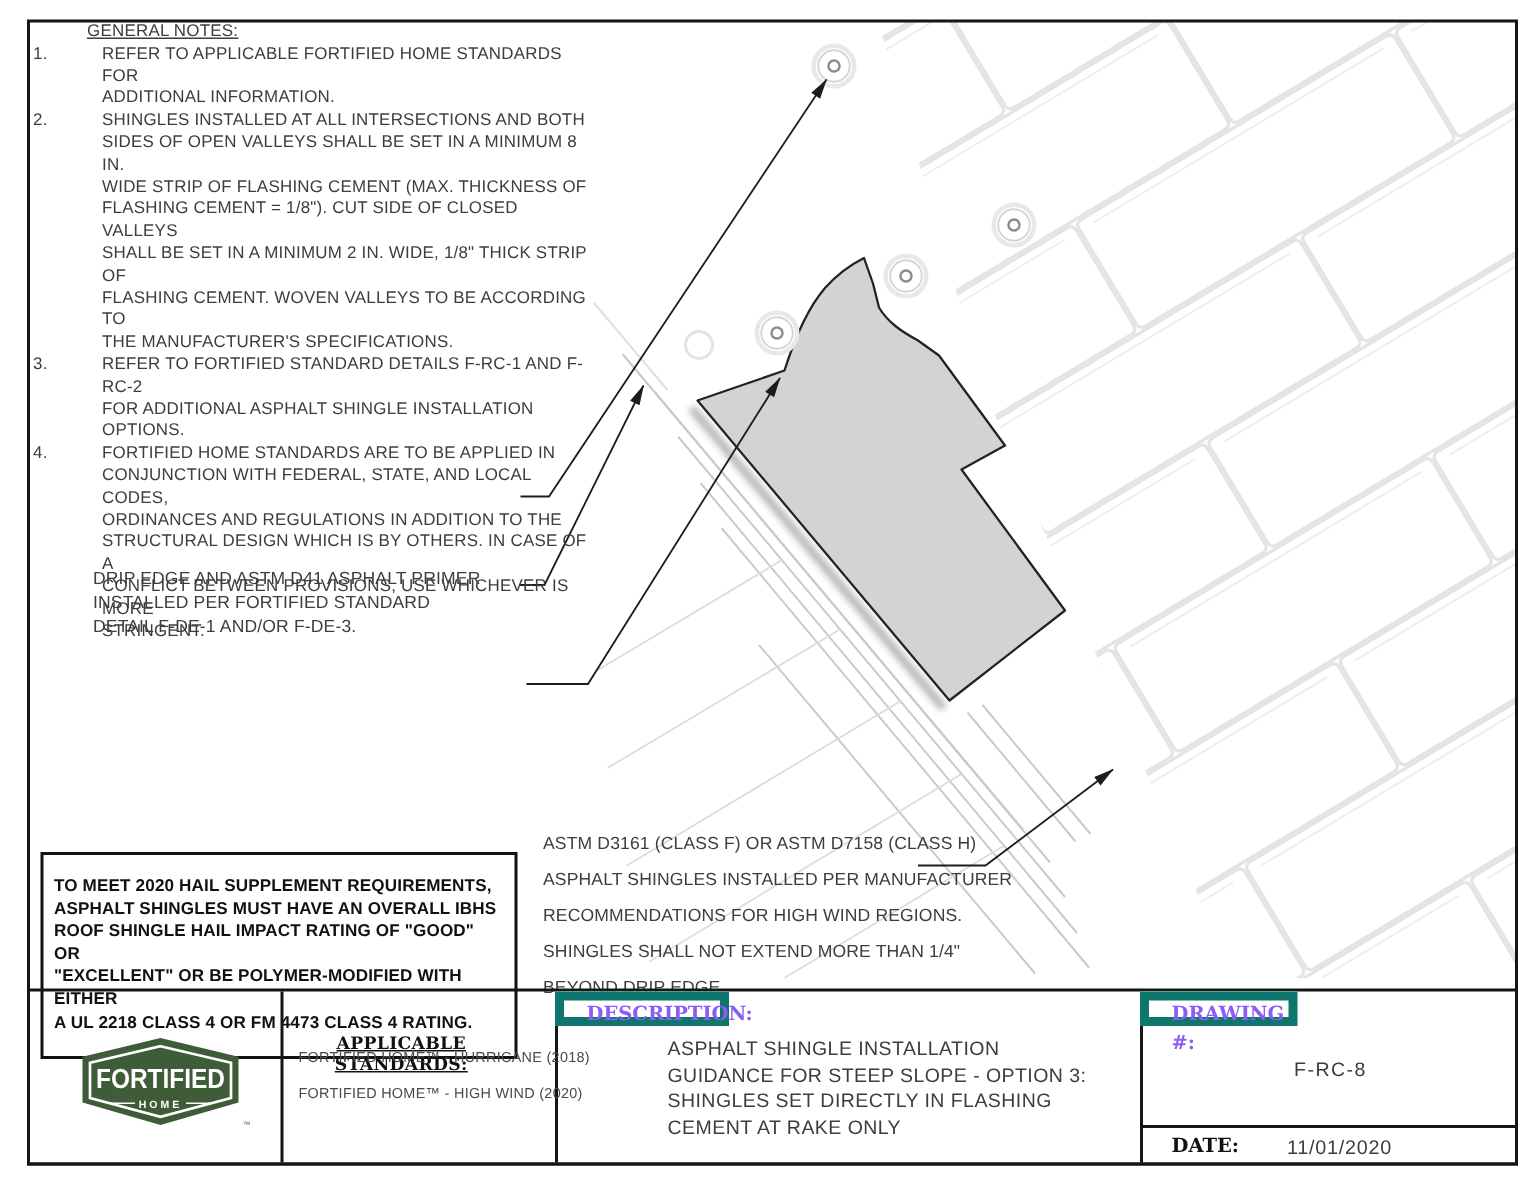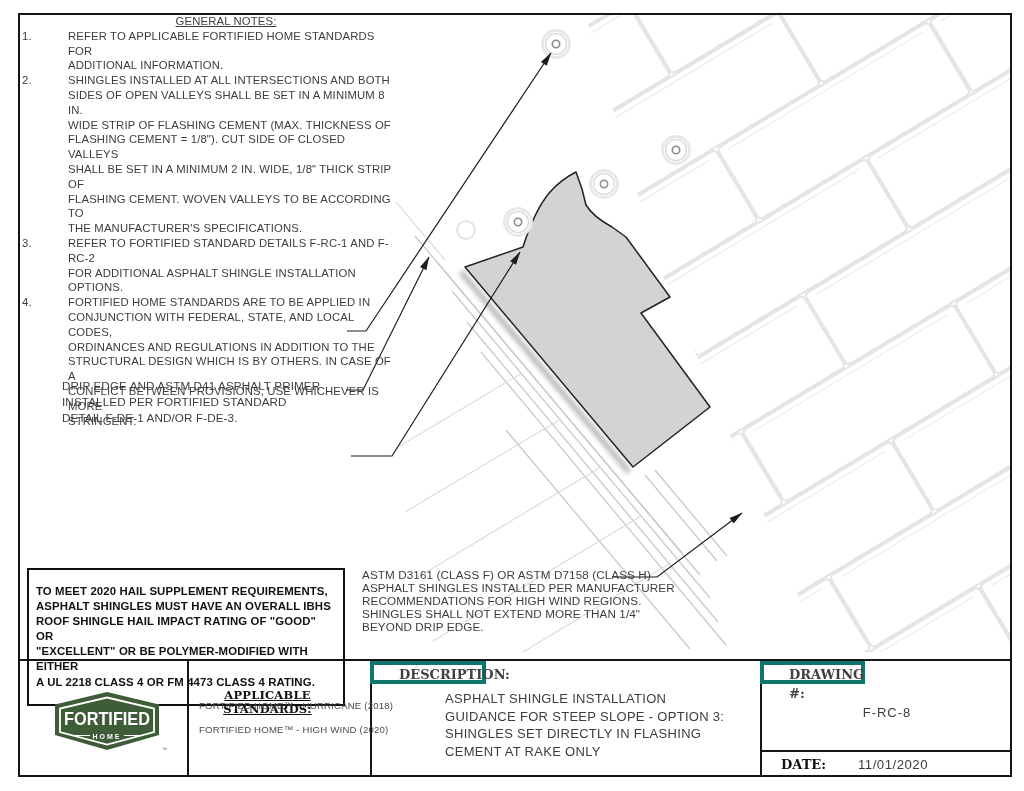--- a/index.html
+++ b/index.html
@@ -4,46 +4,46 @@
 <style>
   html,body{margin:0;padding:0;background:#ffffff;}
   .sheet{position:relative;width:1024px;height:791px;background:#ffffff;overflow:hidden;
          font-family:"Liberation Sans",sans-serif;color:#3d3d3d;}
   .sheet-border{position:absolute;left:18px;top:13px;width:994px;height:764px;
                 border:2px solid #151515;box-sizing:border-box;}
   .art{position:absolute;left:0;top:0;}
 
   
   .notes{position:absolute;left:22px;top:14px;width:372px;font-size:11.3px;line-height:14.8px;letter-spacing:.15px;}
-  .notes-title{margin-left:36px;text-decoration:underline;text-align:center;}
+  .notes-title{margin-left:36px;text-decoration:underline;}
   .note-row{display:flex;}
   .note-num{width:46px;flex:0 0 46px;}
   .note-text{white-space:pre-line;}
 
   
   .callout{position:absolute;font-size:11.7px;line-height:16px;letter-spacing:.1px;white-space:pre-line;}
   .callout-underlayment{left:62px;top:318px;}
   .callout-dripedge{left:62px;top:378px;}
   .callout-shingles{left:58px;top:443px;}
-  .callout-astm{left:362px;top:568px;line-height:13px;}
+  .callout-astm{left:362px;top:551px;line-height:24px;}
 
   
   .hailbox{position:absolute;left:27px;top:568px;width:318px;box-sizing:border-box;
            border:2px solid #111;padding:14px 7px;font-weight:bold;color:#111;
            font-size:11.4px;line-height:15.1px;letter-spacing:.1px;white-space:pre-line;}
 
   
   .tb{position:absolute;left:18px;top:659px;width:994px;height:118px;box-sizing:border-box;
       border:2px solid #151515;background:transparent;}
   .tb-vline{position:absolute;top:0;bottom:0;width:2px;background:#151515;}
   .tb-hline{position:absolute;height:2px;background:#151515;}
   .serif-label{font-family:"DejaVu Serif",serif;font-weight:bold;color:#111;}
-  .tb-label-box{position:absolute;box-sizing:border-box;border:4px solid #0f766e;background:#fff;
-                font-family:"DejaVu Serif",serif;font-weight:bold;color:#404040;
-                font-size:13px;line-height:19px;padding-left:25px;}
+  .tb-label-box{position:absolute;box-sizing:border-box;border:6px solid #0f766e;background:#fff;
+                font-family:"DejaVu Serif",serif;font-weight:bold;color:#8b5cf6;
+                font-size:13px;line-height:19px;padding-left:15px;}
   .std-title{position:absolute;left:167px;top:7px;width:161px;text-align:center;
              font-size:11.5px;text-decoration:underline;letter-spacing:.2px;margin-top:20px;}
   .std-item{position:absolute;left:179px;font-size:9.6px;letter-spacing:.2px;color:#4a4a4a;}
   .desc-text{position:absolute;left:425px;top:29px;font-size:13px;line-height:17.6px;
              letter-spacing:.3px;color:#3d3d3d;white-space:pre-line;}
   .dwg-num{position:absolute;left:740px;top:44px;width:254px;text-align:center;
            font-size:13px;letter-spacing:1px;color:#3d3d3d;}
   .date-label{position:absolute;left:748px;top:96px;font-size:13px;margin-left:13px;}
   .date-value{position:absolute;left:838px;top:96px;font-size:13.2px;letter-spacing:.5px;color:#3d3d3d;}
   .logo-wrap{position:absolute;left:28px;top:30px;}

